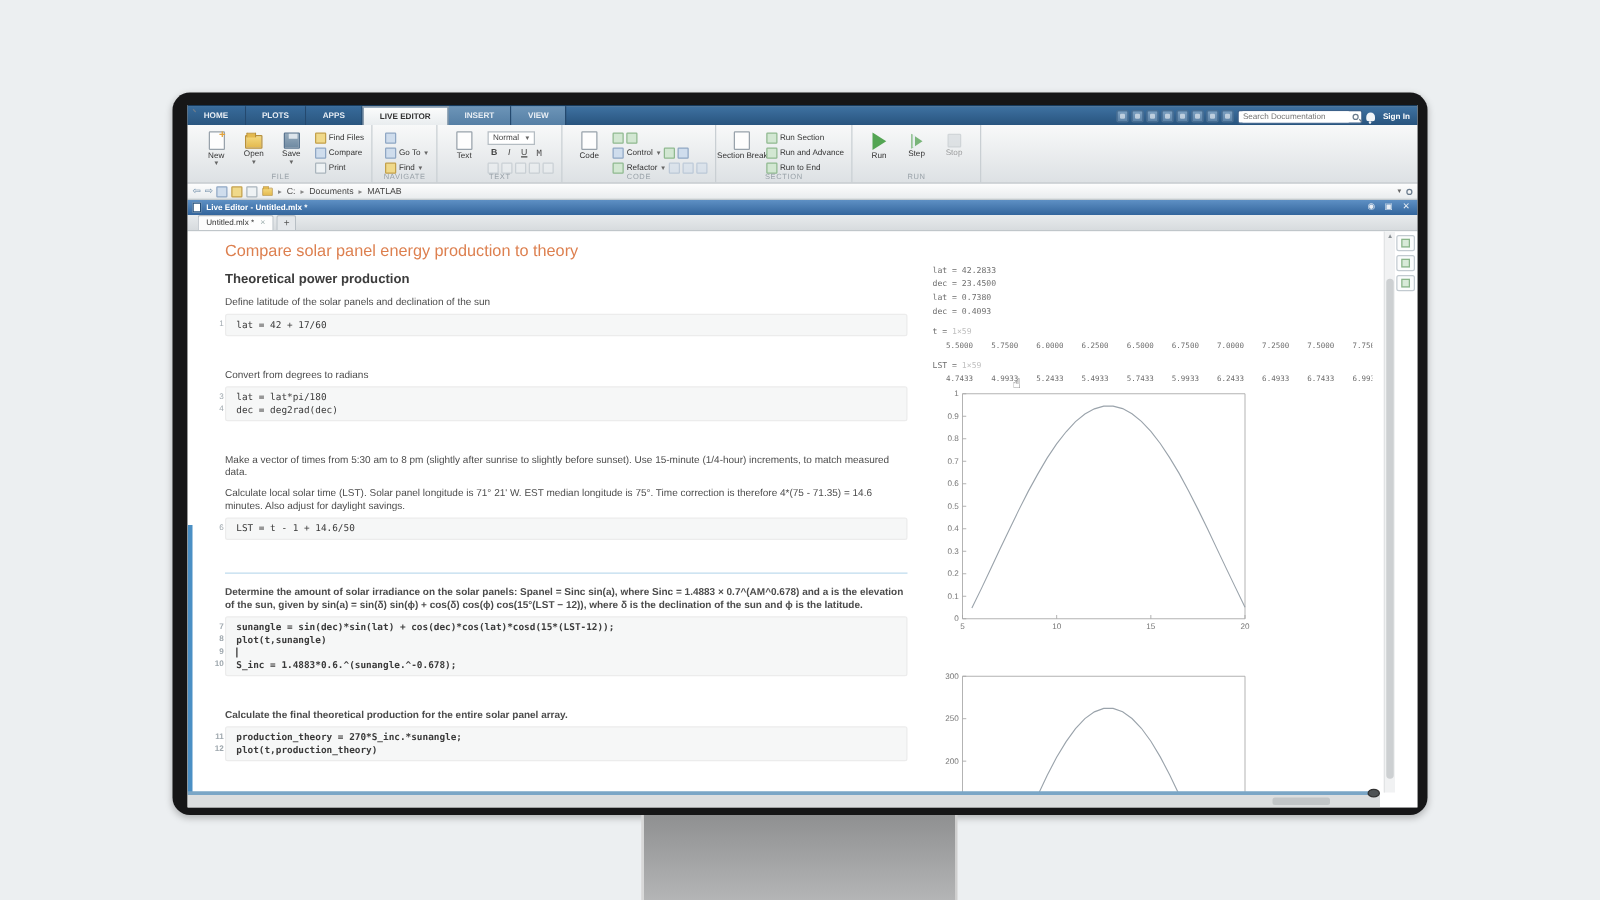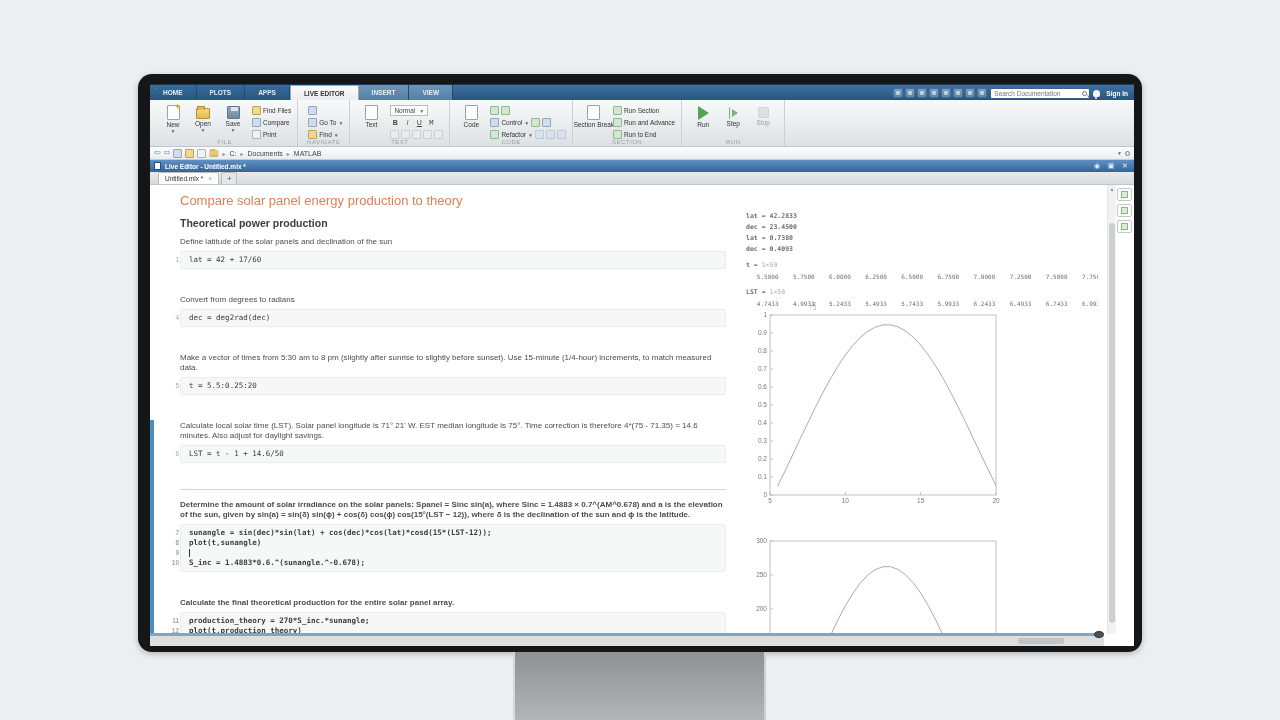--- a/index.html
+++ b/index.html
@@ -85,21 +85,21 @@
   .lnum { position:absolute; left:-32px; width:22px; text-align:right; color:#9fa8ae; font-size:6.5px; font-family:"Liberation Sans",sans-serif; }
   .cursor-bar { display:inline-block; width:1px; height:8px; background:#333; vertical-align:middle; }
   .sec-active { border-top:1px solid #bfdcee; margin-top:10px; padding-top:3px;font-weight:bold; }
   .active-bar { position:absolute; left:0; top:235px; width:4px; height:214px; background:#4a8fc4; }
   .bottom-bar { position:absolute; left:0; right:36px; top:448px; height:3px; background:#7ba6c6; }
   .hstrip { position:absolute; left:0; right:30px; bottom:0; height:10px; background:#dcdedf; }
   .hthumb { position:absolute; right:40px; bottom:2px; width:46px; height:6px; background:#c2c5c7; border-radius:2px; }
 
   
   .output { position:absolute; left:582px; right:36px; top:0; bottom:12px; padding:26px 0 0 14px; overflow:hidden; font-family:"DejaVu Sans Mono",monospace; }
-  .oline { font-size:6.5px; line-height:11px; color:#6e6e6e; white-space:pre;font-weight:bold; }
+  .oline { font-size:6.5px; line-height:11px; color:#6e6e6e; white-space:pre; }
   .odims { color:#c0c0c0; }
   .orow { font-size:6px; line-height:11px; color:#6e6e6e; white-space:pre; }
   .ogap { height:5px; }
   .plot { position:absolute; left:8px; }
   .plot1 { top:124px; }
   .plot2 { top:352px; }
   .handcursor { position:absolute; left:78px; top:115px; font-size:11px; color:#444; font-family:"DejaVu Sans",sans-serif; }
   .vscroll { position:absolute; right:18px; top:0; bottom:12px; width:9px; background:#f1f2f3; border-left:1px solid #e2e4e5; }
   .vthumb { position:absolute; left:1px; right:1px; top:38px; height:400px; background:#cdd0d2; border-radius:3px; }
   .varrow { position:absolute; top:1px; left:0; right:0; text-align:center; font-size:5px; color:#8a9094; }
@@ -377,26 +377,24 @@
       <div class="active-bar"></div>
       <div class="content">
           <div class="h1">Compare solar panel energy production to theory</div>
           <div class="h2">Theoretical power production</div>
           <div class="p">Define latitude of the solar panels and declination of the sun</div>
           <div class="codeblock">
             <div class="cline"><span class="lnum">1</span><span>lat = 42 + 17/60</span></div>
           </div>
           <div class="p">Convert from degrees to radians</div>
           <div class="codeblock">
+            <div class="cline"><span class="lnum">3</span><span>lat = lat*pi/180</span></div>
             <div class="cline"><span class="lnum">4</span><span>dec = deg2rad(dec)</span></div>
           </div>
           <div class="p">Make a vector of times from 5:30 am to 8 pm (slightly after sunrise to slightly before sunset). Use 15-minute (1/4-hour) increments, to match measured data.</div>
-          <div class="codeblock">
-            <div class="cline"><span class="lnum">5</span><span>t = 5.5:0.25:20</span></div>
-          </div>
           <div class="p">Calculate local solar time (LST). Solar panel longitude is 71° 21' W. EST median longitude is 75°. Time correction is therefore 4*(75 - 71.35) = 14.6 minutes. Also adjust for daylight savings.</div>
           <div class="codeblock">
             <div class="cline"><span class="lnum">6</span><span>LST = t - 1 + 14.6/50</span></div>
           </div>
           <div class="sec-active">
             <div class="p">Determine the amount of solar irradiance on the solar panels: Spanel = Sinc sin(a), where Sinc = 1.4883 × 0.7^(AM^0.678) and a is the elevation of the sun, given by sin(a) = sin(δ) sin(ϕ) + cos(δ) cos(ϕ) cos(15°(LST − 12)), where δ is the declination of the sun and ϕ is the latitude.</div>
             <div class="codeblock">
               <div class="cline"><span class="lnum">7</span><span>sunangle = sin(dec)*sin(lat) + cos(dec)*cos(lat)*cosd(15*(LST-12));</span></div>
               <div class="cline"><span class="lnum">8</span><span>plot(t,sunangle)</span></div>
               <div class="cline"><span class="lnum">9</span><span></span><span class="cursor-bar"></span></div>

